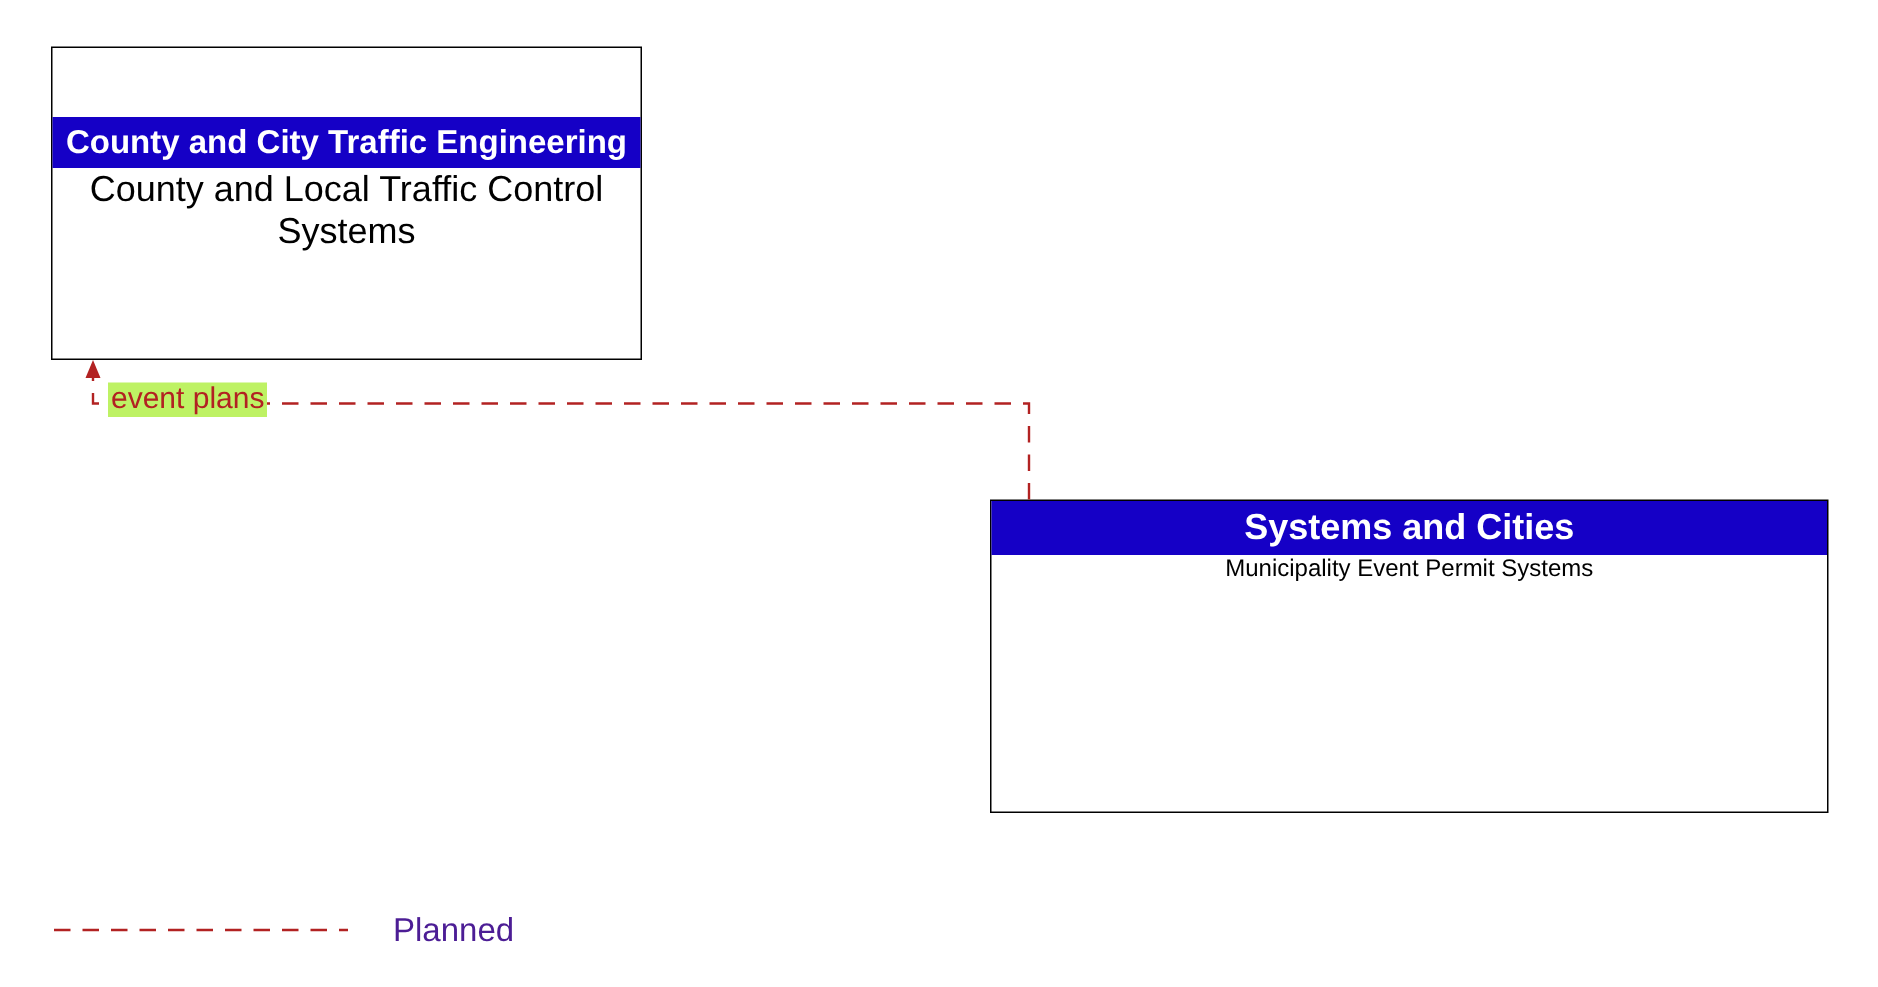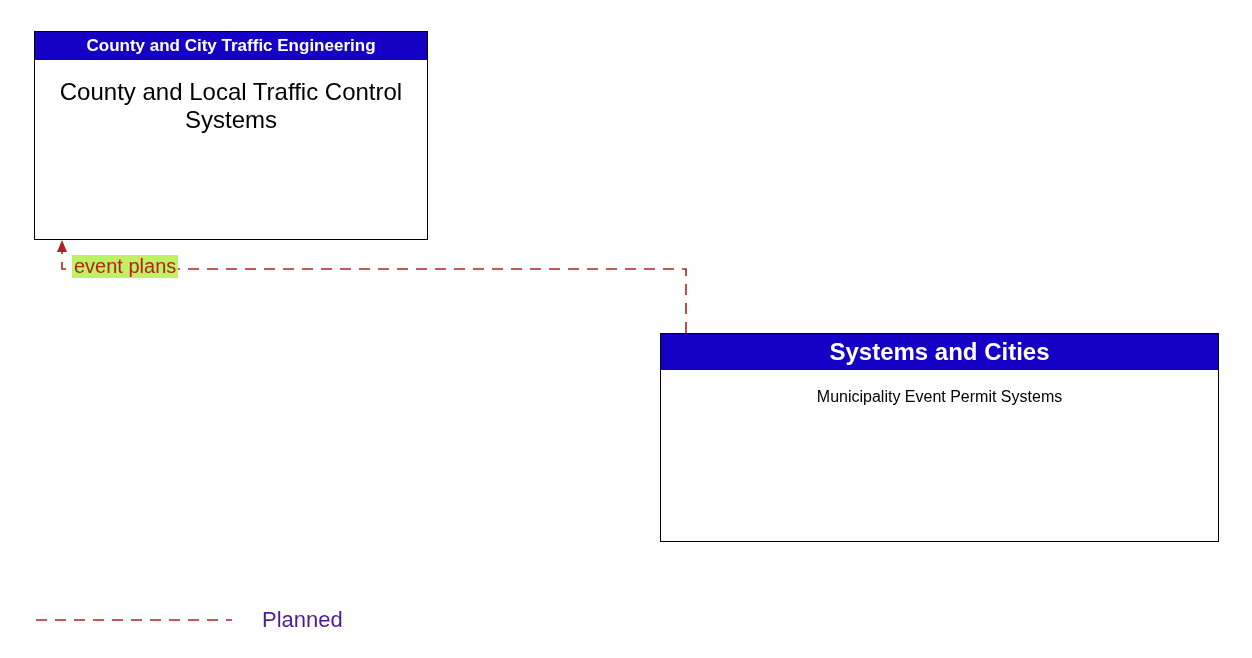--- a/index.html
+++ b/index.html
@@ -20,21 +20,21 @@
   .box-header {
     background: #1500c6;
     color: #fff;
     text-align: center;
     font-weight: bold;
     padding: 4px 6px;
     box-sizing: border-box;
   }
   .box-body {
     text-align: center;
-    padding: 18px 10px;
+    padding: 1px 10px;
     box-sizing: border-box;
     color: #000;
   }
   
   svg.overlay {
     position: absolute;
     left: 0;
     top: 0;
     width: 1252px;
     height: 658px;
@@ -50,21 +50,21 @@
   .legend-label {
     position: absolute;
     color: #4c1d95;
     font-size: 22px;
   }
 </style>
 </head>
 <body>
 
 <div class="box" style="left:34px; top:31px; width:394px; height:209px;">
-  <div class="box-header" style="font-size:17px;">County and City Traffic Engineering</div>
+  <div class="box-header" style="font-size:22px;margin-top:46px;">County and City Traffic Engineering</div>
   <div class="box-body" style="font-size:24px; line-height:1.15;">County and Local Traffic Control Systems</div>
 </div>
 
 <div class="box" style="left:660px; top:333px; width:559px; height:209px;">
   <div class="box-header" style="font-size:24px;">Systems and Cities</div>
   <div class="box-body" style="font-size:16px;">Municipality Event Permit Systems</div>
 </div>
 
 <svg class="overlay">
 

